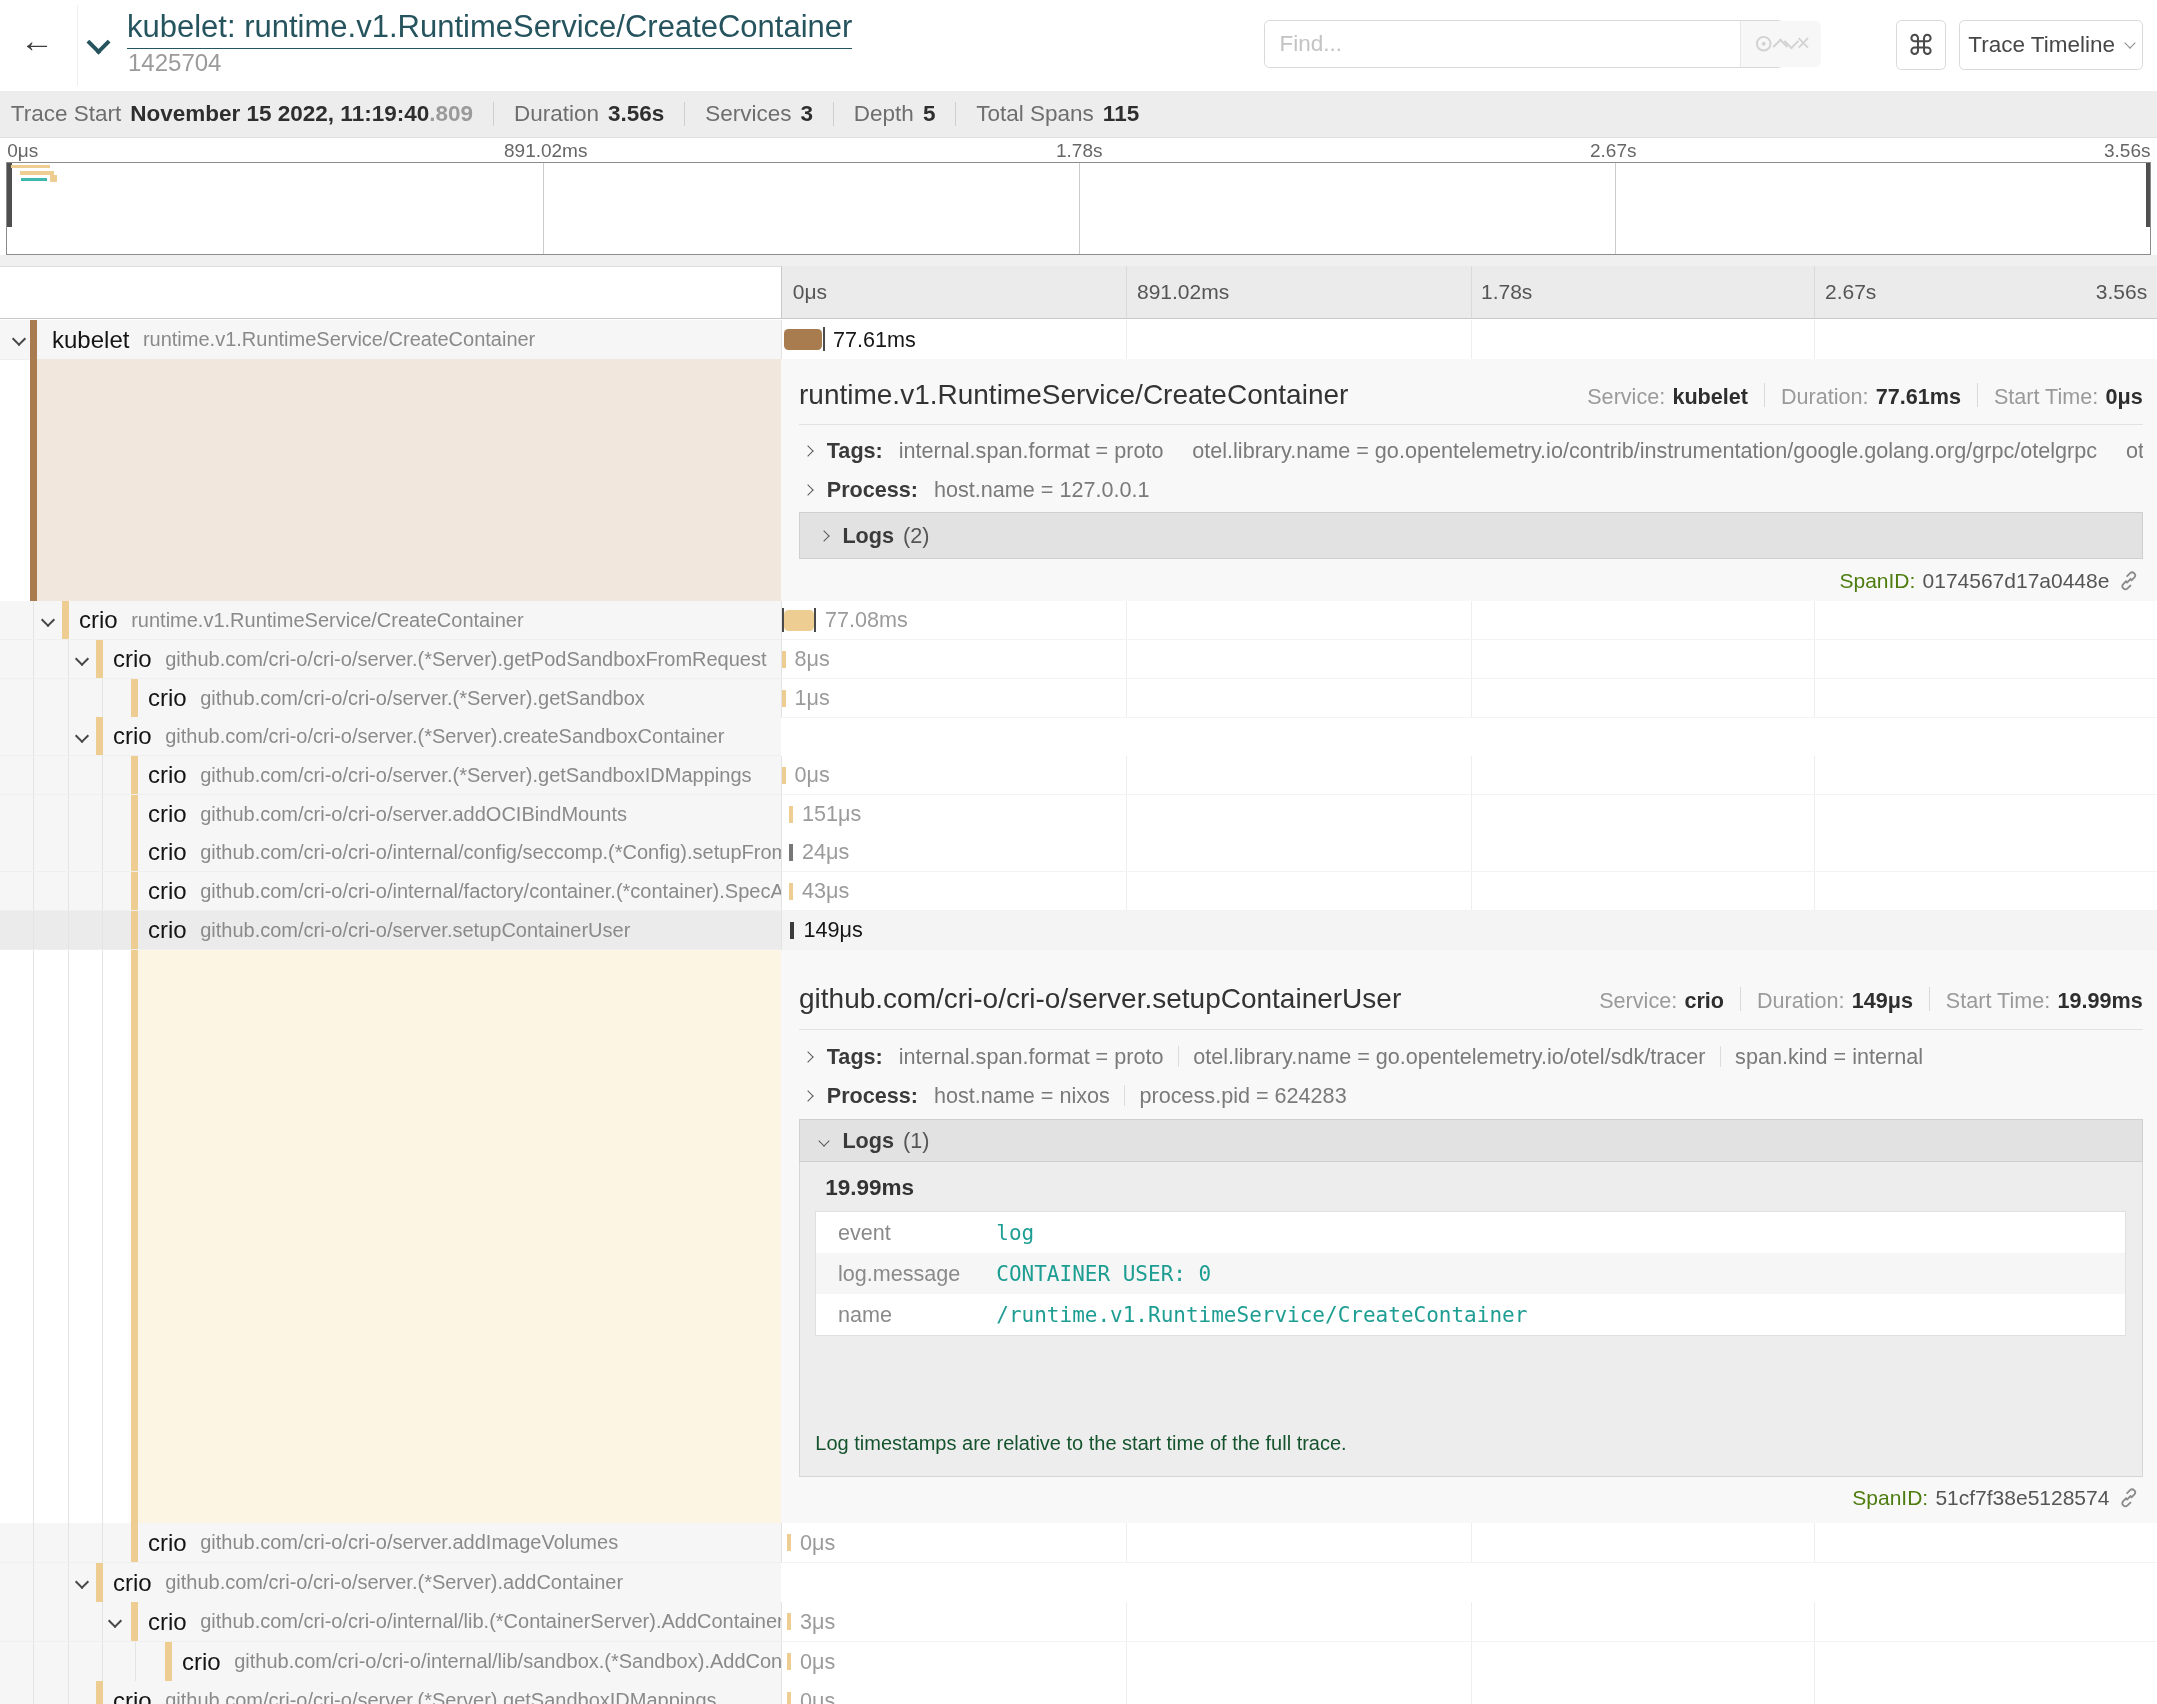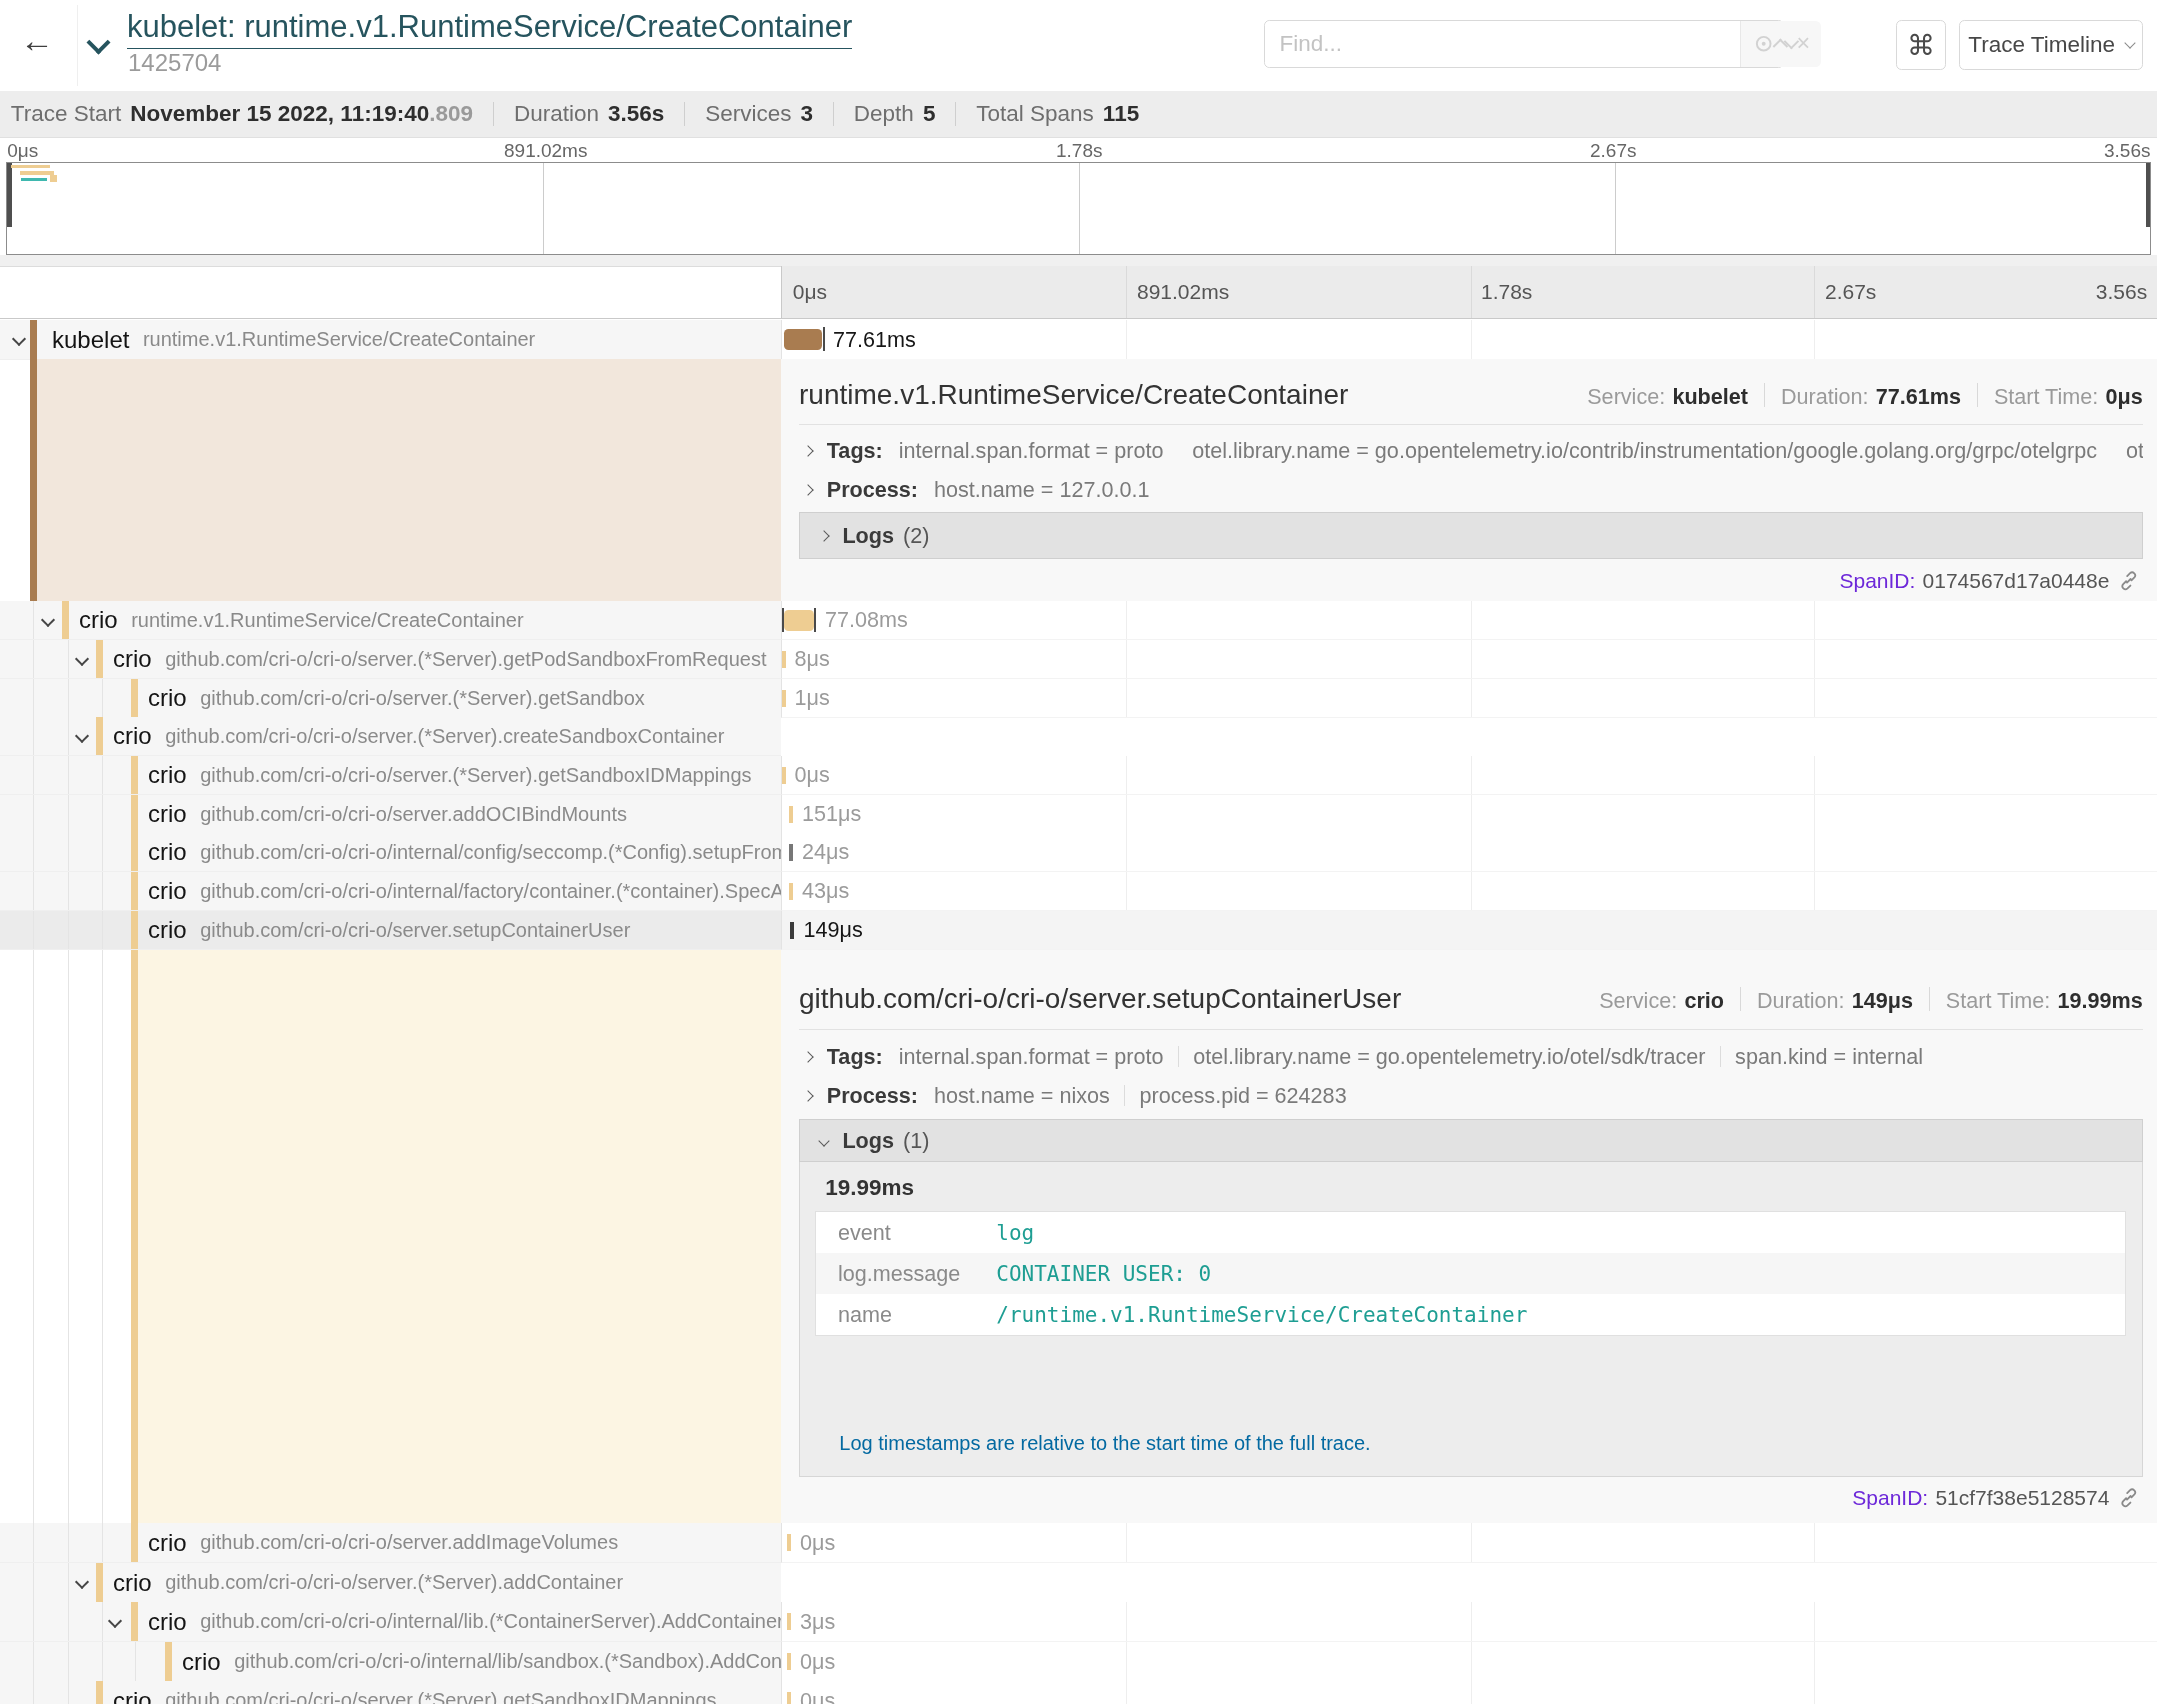--- a/index.html
+++ b/index.html
@@ -99,23 +99,23 @@
   .logsbox .hd{font-weight:700;color:#3a3a3a;margin-right:9px;}
   .logsbox .cnt{color:#555;}
   .logsbody{position:absolute;left:18px;right:15.3px;background:#ededed;border:0.9px solid #d6d6d6;border-top:none;}
   .logtime{position:absolute;left:12.6px;font-size:22.5px;font-weight:700;color:#333;display:flex;align-items:center;}
   .logtime .cv{margin-right:12.6px;}
   .logtable{position:absolute;left:15.3px;right:15.3px;background:#fff;border:0.9px solid #e0e0e0;}
   .lrow{display:flex;height:41px;align-items:center;}
   .lrow:nth-child(even){background:#f6f6f6;}
   .lk{flex:0 0 180px;padding-left:21.6px;font-size:21.6px;color:#8a8a8a;}
   .lv{font-family:"DejaVu Sans Mono",monospace;font-size:21px;color:var(--c-logval,#1E9E93);white-space:nowrap;}
-  .lfoot{position:absolute;left:15.3px;font-size:20px;color:#0369a1;margin-left:24px;}
+  .lfoot{position:absolute;left:15.3px;font-size:20px;color:#14532d;}
   .spanid{position:absolute;right:18px;display:flex;align-items:center;font-size:21px;white-space:nowrap;}
-  .spanid .lb{color:#6d28d9;margin-right:7.2px;}
+  .spanid .lb{color:#4d7c0f;margin-right:7.2px;}
   .spanid .val{color:#555;margin-right:9px;}
 </style>
 </head>
 <body>
 
 <div id="app">
 
   <div class="tophdr">
     <span class="backarrow">←</span>
     <i class="hdr-divider"></i>

